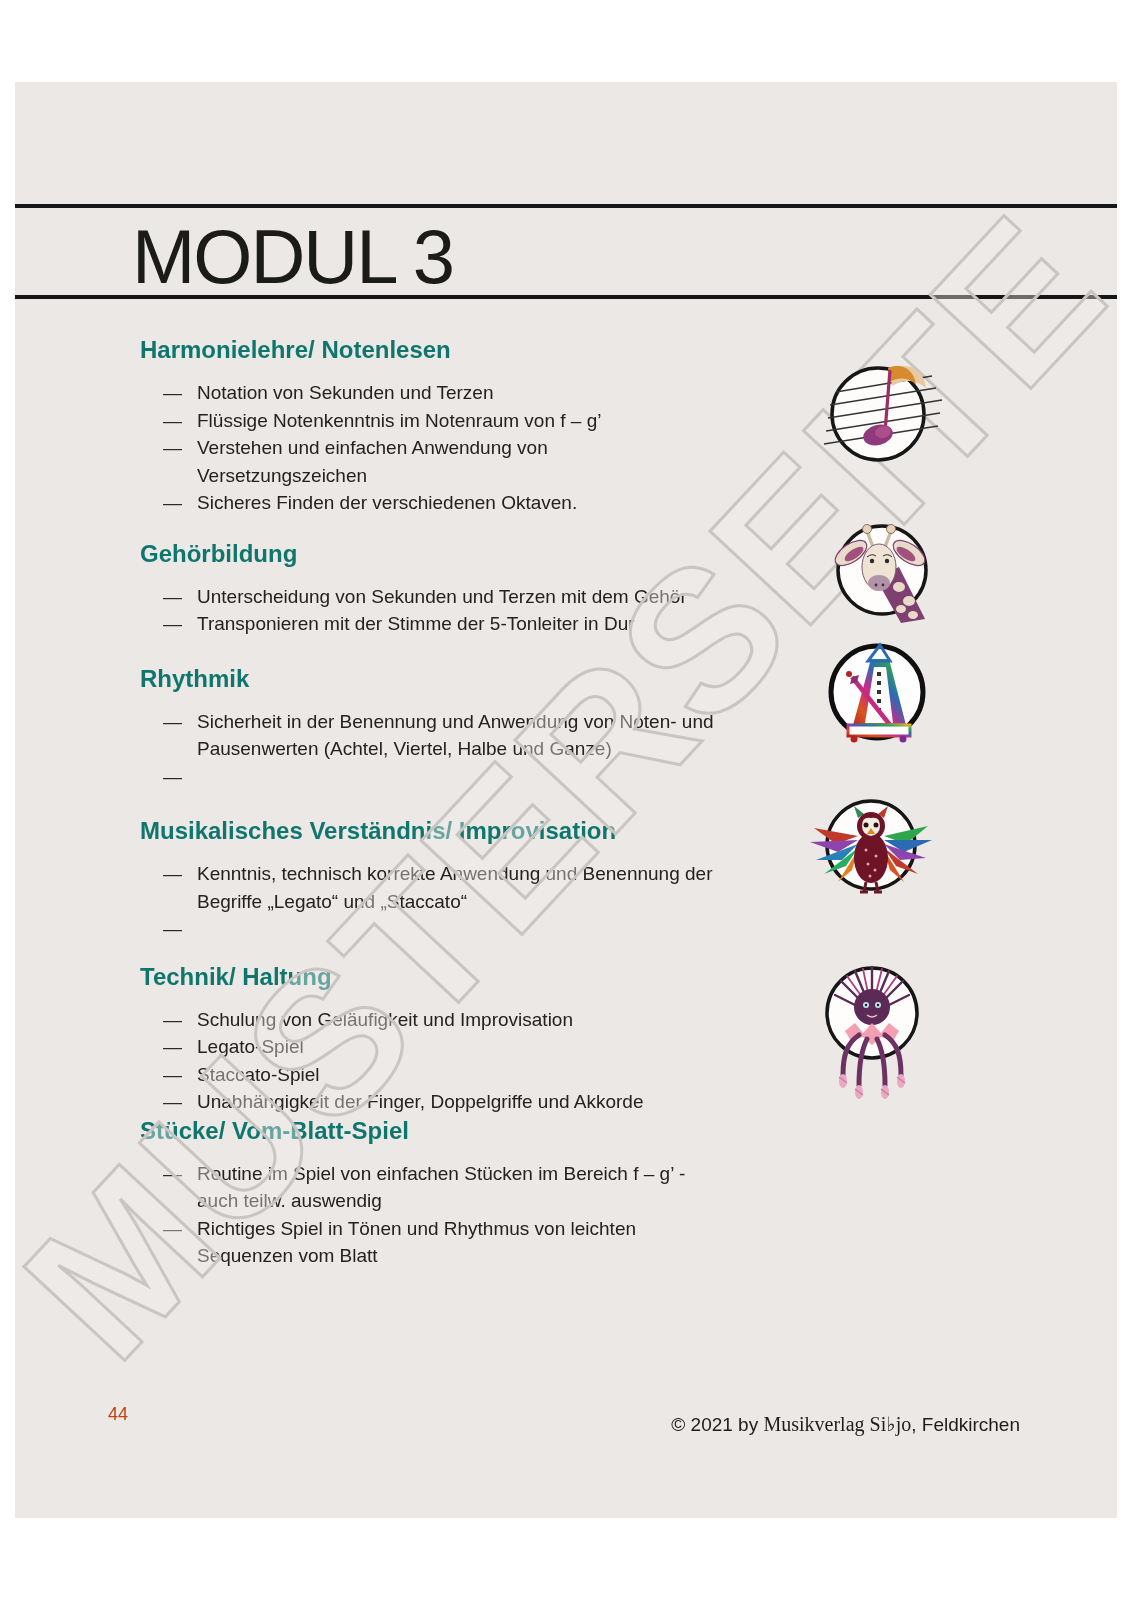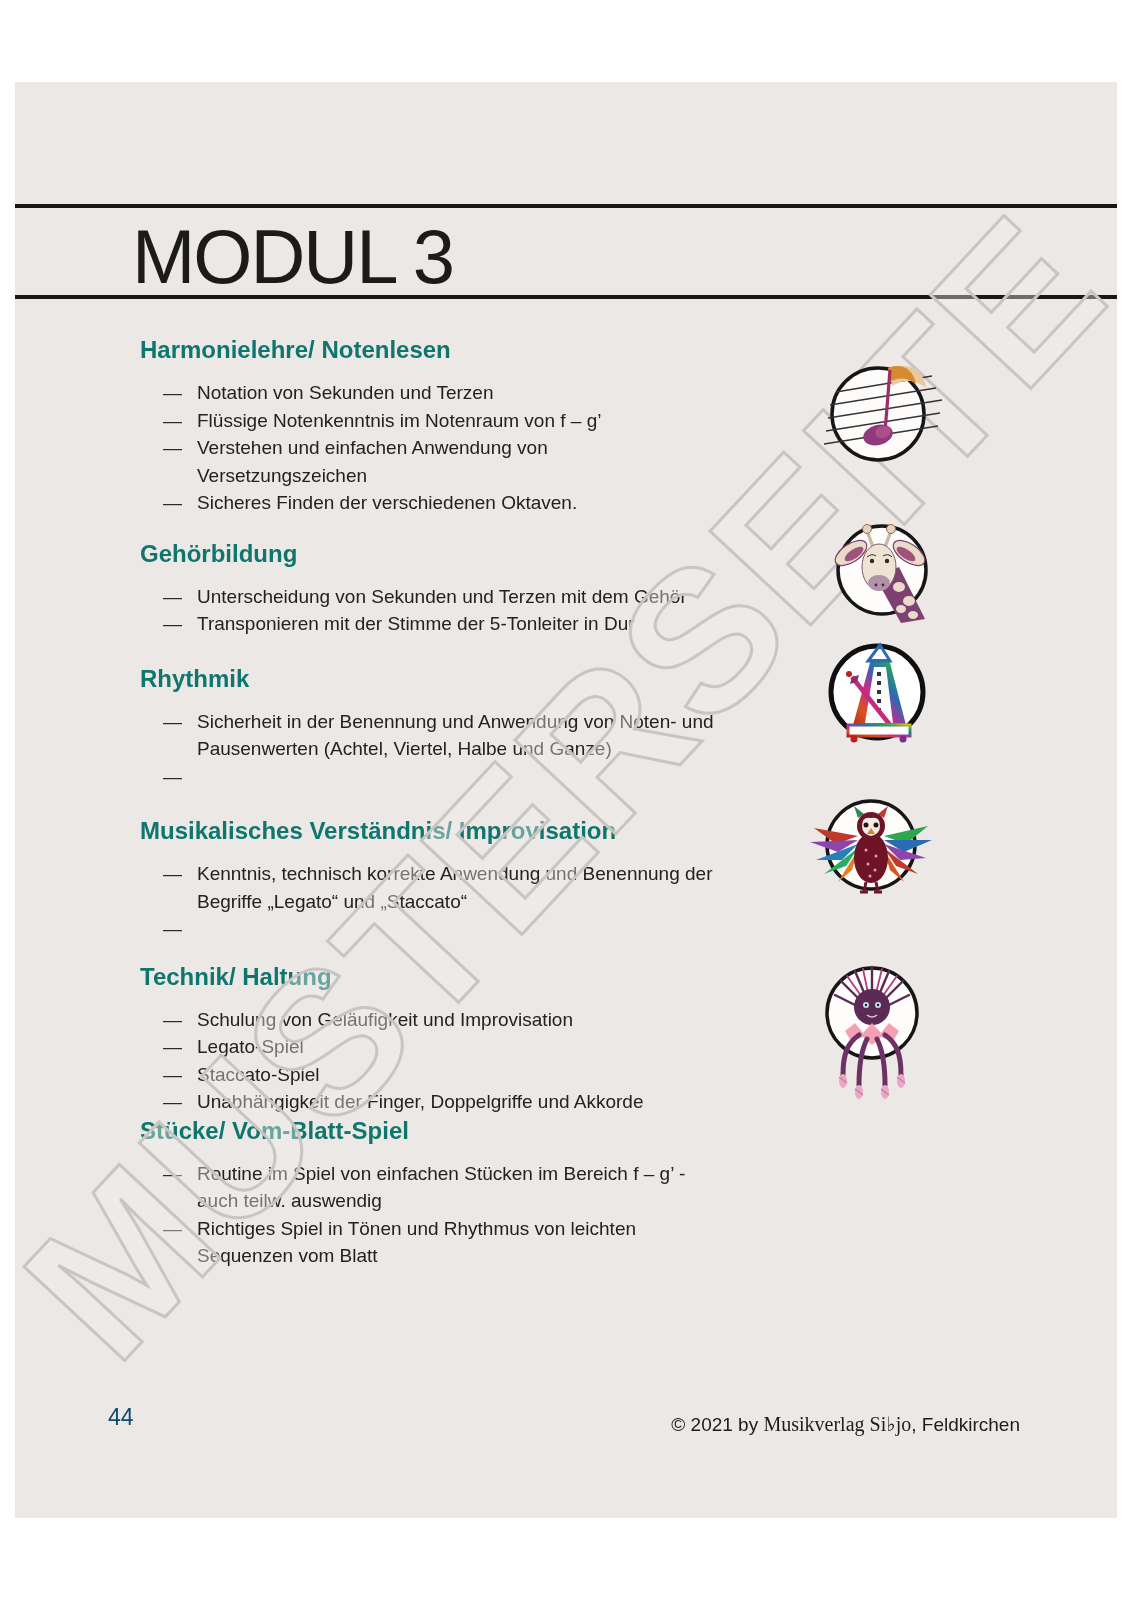--- a/index.html
+++ b/index.html
@@ -18,21 +18,21 @@
   .dash{width:57px;padding-left:23px;box-sizing:border-box;flex:0 0 57px;
         font-size:19px;line-height:27.5px;color:#2a2a28;}
   .it{width:525px;font-size:19px;line-height:27.5px;color:#222220;}
   .mb22{margin-bottom:22px;} .mb26{margin-bottom:26px;} .mb15{margin-bottom:19px;} .mb16{margin-bottom:0;}
   .icon-wrap{position:absolute;width:150px;height:150px;z-index:6;}
   .icon-wrap svg{display:block;overflow:visible;}
   .watermark{position:absolute;left:-450px;top:605px;width:2000px;height:200px;line-height:200px;
              text-align:center;transform:rotate(-47deg);font-size:200px;font-weight:800;
              letter-spacing:4px;white-space:nowrap;z-index:5;pointer-events:none;
              color:rgba(240,237,235,0.40);-webkit-text-stroke:3px #c9c5c2;}
-  .page-num{position:absolute;left:93px;top:1322px;font-size:23px;color:#0c4a6e;}
+  .page-num{position:absolute;left:93px;top:1322px;font-size:18px;color:#c2410c;}
   .copyright{position:absolute;right:97px;top:1330px;font-size:19px;color:#1d1d1b;white-space:nowrap;}
   .copyright .serif{font-family:"Liberation Serif",serif;font-size:20px;}
 </style>
 </head>
 <body>
 
 <div class="canvas">
   <div class="page">
 
     <div class="rule rule-top"></div>

